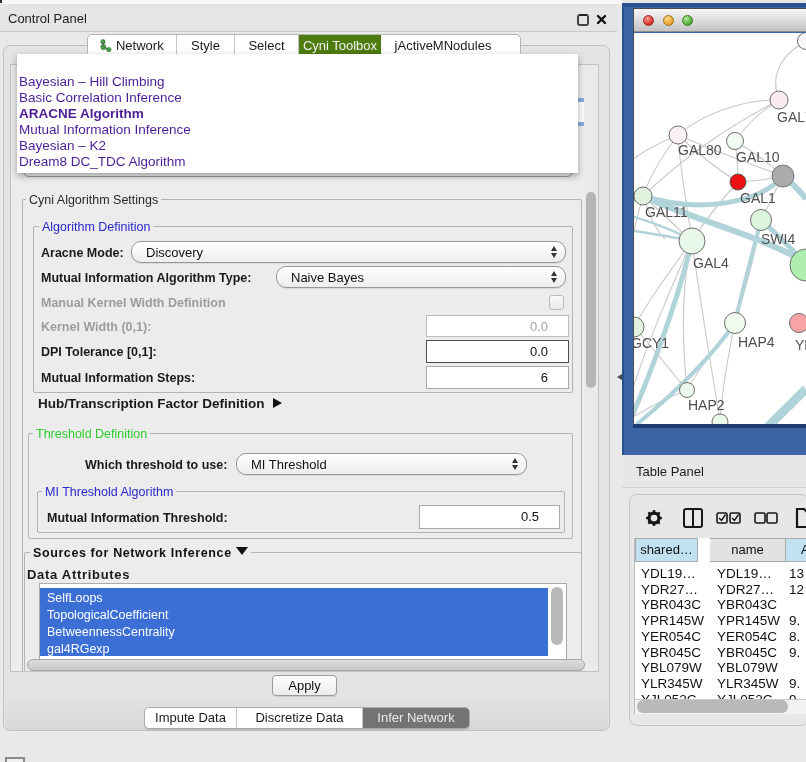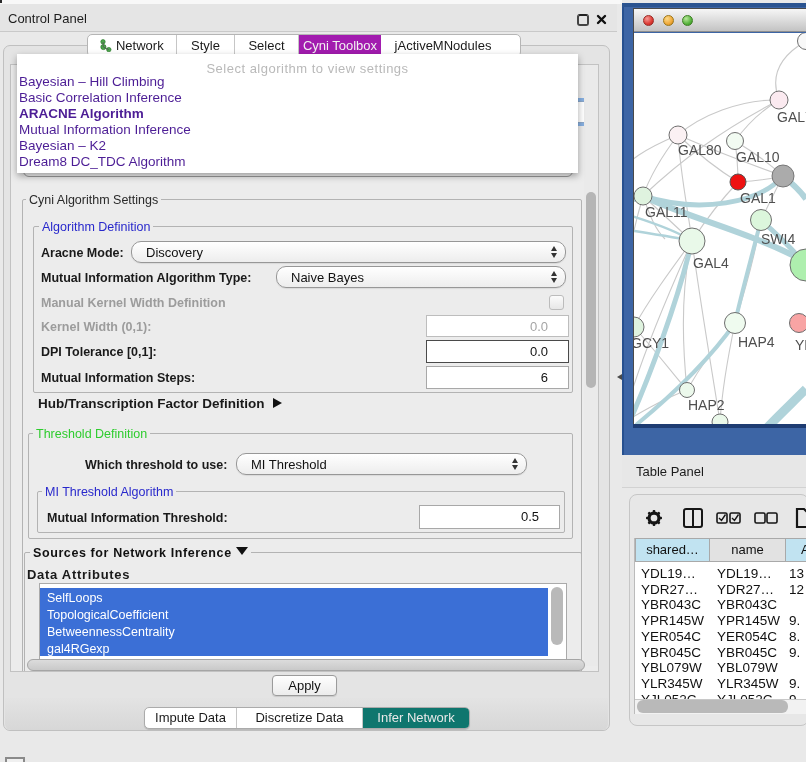--- a/index.html
+++ b/index.html
@@ -36,21 +36,21 @@
 
 <div class="abs" style="left:87px;top:34px;width:434px;height:23px;background:#fff;border:1px solid #b5b5b5;border-radius:5px;display:flex;overflow:hidden">
   <div class="tab" style="width:89px;line-height:21px;border-right:1px solid #c6c6c6"><svg width="12" height="13" viewBox="0 0 12 13" style="vertical-align:-2px">
         <circle cx="3" cy="2.8" r="2.2" fill="#4ca64c" stroke="#2a7a2a" stroke-width=".7"></circle>
         <circle cx="3.4" cy="8" r="2.6" fill="#4ca64c" stroke="#2a7a2a" stroke-width=".7"></circle>
         <circle cx="8.8" cy="10.6" r="2.2" fill="#4ca64c" stroke="#2a7a2a" stroke-width=".7"></circle>
         <path d="M3 3 L3.4 8 L8.8 10.6" stroke="#555" stroke-width=".8" fill="none"></path>
       </svg> Network</div>
   <div class="tab" style="width:58px;line-height:21px;border-right:1px solid #c6c6c6">Style</div>
   <div class="tab" style="width:64px;line-height:21px;border-right:1px solid #c6c6c6">Select</div>
-  <div class="tab" style="width:82px;line-height:21px;background:#a21caf;color:#f2f2f2">Cyni Toolbox</div>
+  <div class="tab" style="width:82px;line-height:21px;background:#4d7c0f;color:#f2f2f2">Cyni Toolbox</div>
   <div class="tab" style="width:124px;line-height:21px">jActiveMNodules</div>
 </div>
 
 <div class="abs" id="vp" style="left:10px;top:64px;width:589px;height:608px;background:#ececec;border:1px solid #c2c2c2;overflow:hidden">
 
   <div class="abs" style="left:12px;top:85px;width:550px;height:27px;border:1px solid #9a9a9a;border-radius:6px;background:#f2f2f2"></div>
 
   <div class="abs" style="left:549px;top:36px;width:33px;height:22px;border:1px solid #8aa6c8;border-radius:4px;background:#fff;box-shadow:0 0 0 3px rgba(100,155,220,0.75)"></div>
 
   <div class="gbox" style="left:11px;top:134px;width:560px;height:600px"></div>
@@ -98,35 +98,34 @@
   <div class="gtitle" style="left:19px;top:481px;color:#111;font-weight:bold;letter-spacing:0.6px">Sources for Network Inference <span style="display:inline-block;vertical-align:2px;border-left:6.5px solid transparent;border-right:6.5px solid transparent;border-top:8px solid #111"></span></div>
   <div class="lbl" style="position:absolute;left:16px;top:502px;font-size:13px;letter-spacing:0.7px">Data Attributes</div>
 
   <div class="abs" style="left:28px;top:518px;width:528px;height:90px;background:#fff;border:1px solid #aaa"></div>
   <div class="abs" style="left:29px;top:523px;width:508px;height:68px;background:#3b6fd6"></div>
   <div class="abs" style="left:36px;top:525px;font-size:12.5px;color:#fff;line-height:17px">SelfLoops<br>TopologicalCoefficient<br>BetweennessCentrality<br>gal4RGexp</div>
   <div class="abs" style="left:540px;top:522px;width:12px;height:58px;background:#b9b9b9;border-radius:6px"></div>
 </div>
 
 <div class="abs" style="left:17px;top:54px;width:561px;height:119px;background:#fff;box-shadow:0 3px 7px rgba(0,0,0,0.35);z-index:50">
-  <div class="abs" style="left:10px;top:7px;width:100%;text-align:center;font-size:13px;color:#b9b9b9;letter-spacing:0.5px">Select algorithm to view settings</div>
   <div class="abs" style="left:2px;top:20px;font-size:13.5px;color:#4c1d95;line-height:15.9px">Bayesian – Hill Climbing<br>Basic Correlation Inference<br><b>ARACNE Algorithm</b><br>Mutual Information Inference<br>Bayesian – K2<br>Dream8 DC_TDC Algorithm</div>
 </div>
 
 <div class="abs" style="left:584px;top:65px;width:14px;height:601px;background:#eaeaea"></div>
 <div class="abs" style="left:586px;top:192px;width:10px;height:196px;background:#b5b5b5;border-radius:5px"></div>
 
 <div class="abs" style="left:27px;top:659px;width:558px;height:12px;background:linear-gradient(#dcdcdc,#c9c9c9);border:1px solid #a5a5a5;border-radius:6px"></div>
 
 <div class="abs" style="left:272px;top:675px;width:65px;height:21px;background:linear-gradient(#fefefe,#ececec);border:1px solid #9b9b9b;border-radius:4px;font-size:13px;text-align:center;line-height:19px;color:#111;box-shadow:0 1px 1px rgba(0,0,0,0.12)">Apply</div>
 
 <div class="abs" style="left:144px;top:707px;width:326px;height:22px;background:#fff;border:1px solid #ababab;border-radius:5px;display:flex;overflow:hidden;box-shadow:0 1px 1px rgba(0,0,0,0.15)">
   <div class="tab" style="width:92px;line-height:20px;border-right:1px solid #c6c6c6">Impute Data</div>
   <div class="tab" style="width:126px;line-height:20px;border-right:1px solid #c6c6c6">Discretize Data</div>
-  <div class="tab" style="flex:1;line-height:20px;background:#0f766e;color:#e9e9e9">Infer Network</div>
+  <div class="tab" style="flex:1;line-height:20px;background:#737373;color:#e9e9e9">Infer Network</div>
 </div>
 
 <div class="abs" style="left:617px;top:374px;width:0;height:0;border-top:3px solid transparent;border-bottom:3px solid transparent;border-right:5px solid #4a4a4a"></div>
 
 <div class="abs" style="left:5px;top:757px;width:20px;height:10px;border:2px solid #8a8a8a;background:#f0f0f0"></div>
 
 <div class="abs" style="left:622px;top:3px;width:184px;height:452px;background:#3d65a5;border-left:2px solid #27508f"></div>
 <div class="abs" style="left:622px;top:3px;width:184px;height:4px;background:#2a5390"></div>
 
 <div class="abs" style="left:633px;top:8px;width:173px;height:416px;border:1px solid #4a4a4a;border-right:none;border-bottom:none">
@@ -245,21 +244,21 @@
     <rect x="39" y="1" width="10" height="10" rx="1.5"></rect>
       <rect x="51" y="1" width="10" height="10" rx="1.5"></rect>
     <path d="M3 6 L5.5 8.5 L9.5 2.5 M16 6 L18.5 8.5 L22.5 2.5" stroke-width="1.4"></path>
   </g>
 </svg>
 <svg class="abs" style="left:795px;top:507px" width="16" height="22" viewBox="0 0 16 22">
   <path d="M2 2 L9 2 L14 7 L14 20 L2 20 Z" fill="none" stroke="#161616" stroke-width="2.2"></path>
 </svg>
 
 <div class="abs" style="left:634px;top:538px;width:172px;height:176px;background:#fff;border-left:1px solid #bbb;overflow:hidden">
-  <div class="abs" style="left:0;top:0;width:75px;height:24px;background:#c1e3f1;border:1px solid #a9a9a9;font-size:13px;text-align:center;line-height:22px;color:#111">shared…</div>
+  <div class="abs" style="left:0;top:0;width:63px;height:24px;background:#c1e3f1;border:1px solid #a9a9a9;font-size:13px;text-align:center;line-height:22px;color:#111">shared…</div>
   <div class="abs" style="left:75px;top:0;width:76px;height:24px;background:#e2e2e2;border:1px solid #a9a9a9;border-left:none;font-size:13px;text-align:center;line-height:22px;color:#111">name</div>
   <div class="abs" style="left:151px;top:0;width:76px;height:24px;background:#c1e3f1;border:1px solid #a9a9a9;border-left:none;font-size:13px;line-height:22px;color:#111;padding-left:15px">A</div>
   <div class="abs" style="left:6px;top:28px;font-size:13.5px;color:#111;line-height:15.7px">YDL19…<br>YDR27…<br>YBR043C<br>YPR145W<br>YER054C<br>YBR045C<br>YBL079W<br>YLR345W<br>YJL052C</div>
   <div class="abs" style="left:82px;top:28px;font-size:13.5px;color:#111;line-height:15.7px">YDL19…<br>YDR27…<br>YBR043C<br>YPR145W<br>YER054C<br>YBR045C<br>YBL079W<br>YLR345W<br>YJL052C</div>
   <div class="abs" style="left:154px;top:28px;font-size:13.5px;color:#111;line-height:15.7px">13<br>12<br>&nbsp;<br>9.<br>8.<br>9.<br>&nbsp;<br>9.<br>9.</div>
   <div class="abs" style="left:0;top:161px;width:172px;height:15px;background:#f2f2f2;border-top:1px solid #c8c8c8"></div>
   <div class="abs" style="left:2px;top:162px;width:151px;height:13px;background:#b9b9b9;border-radius:6px"></div>
 </div>
 
 </body></html>

